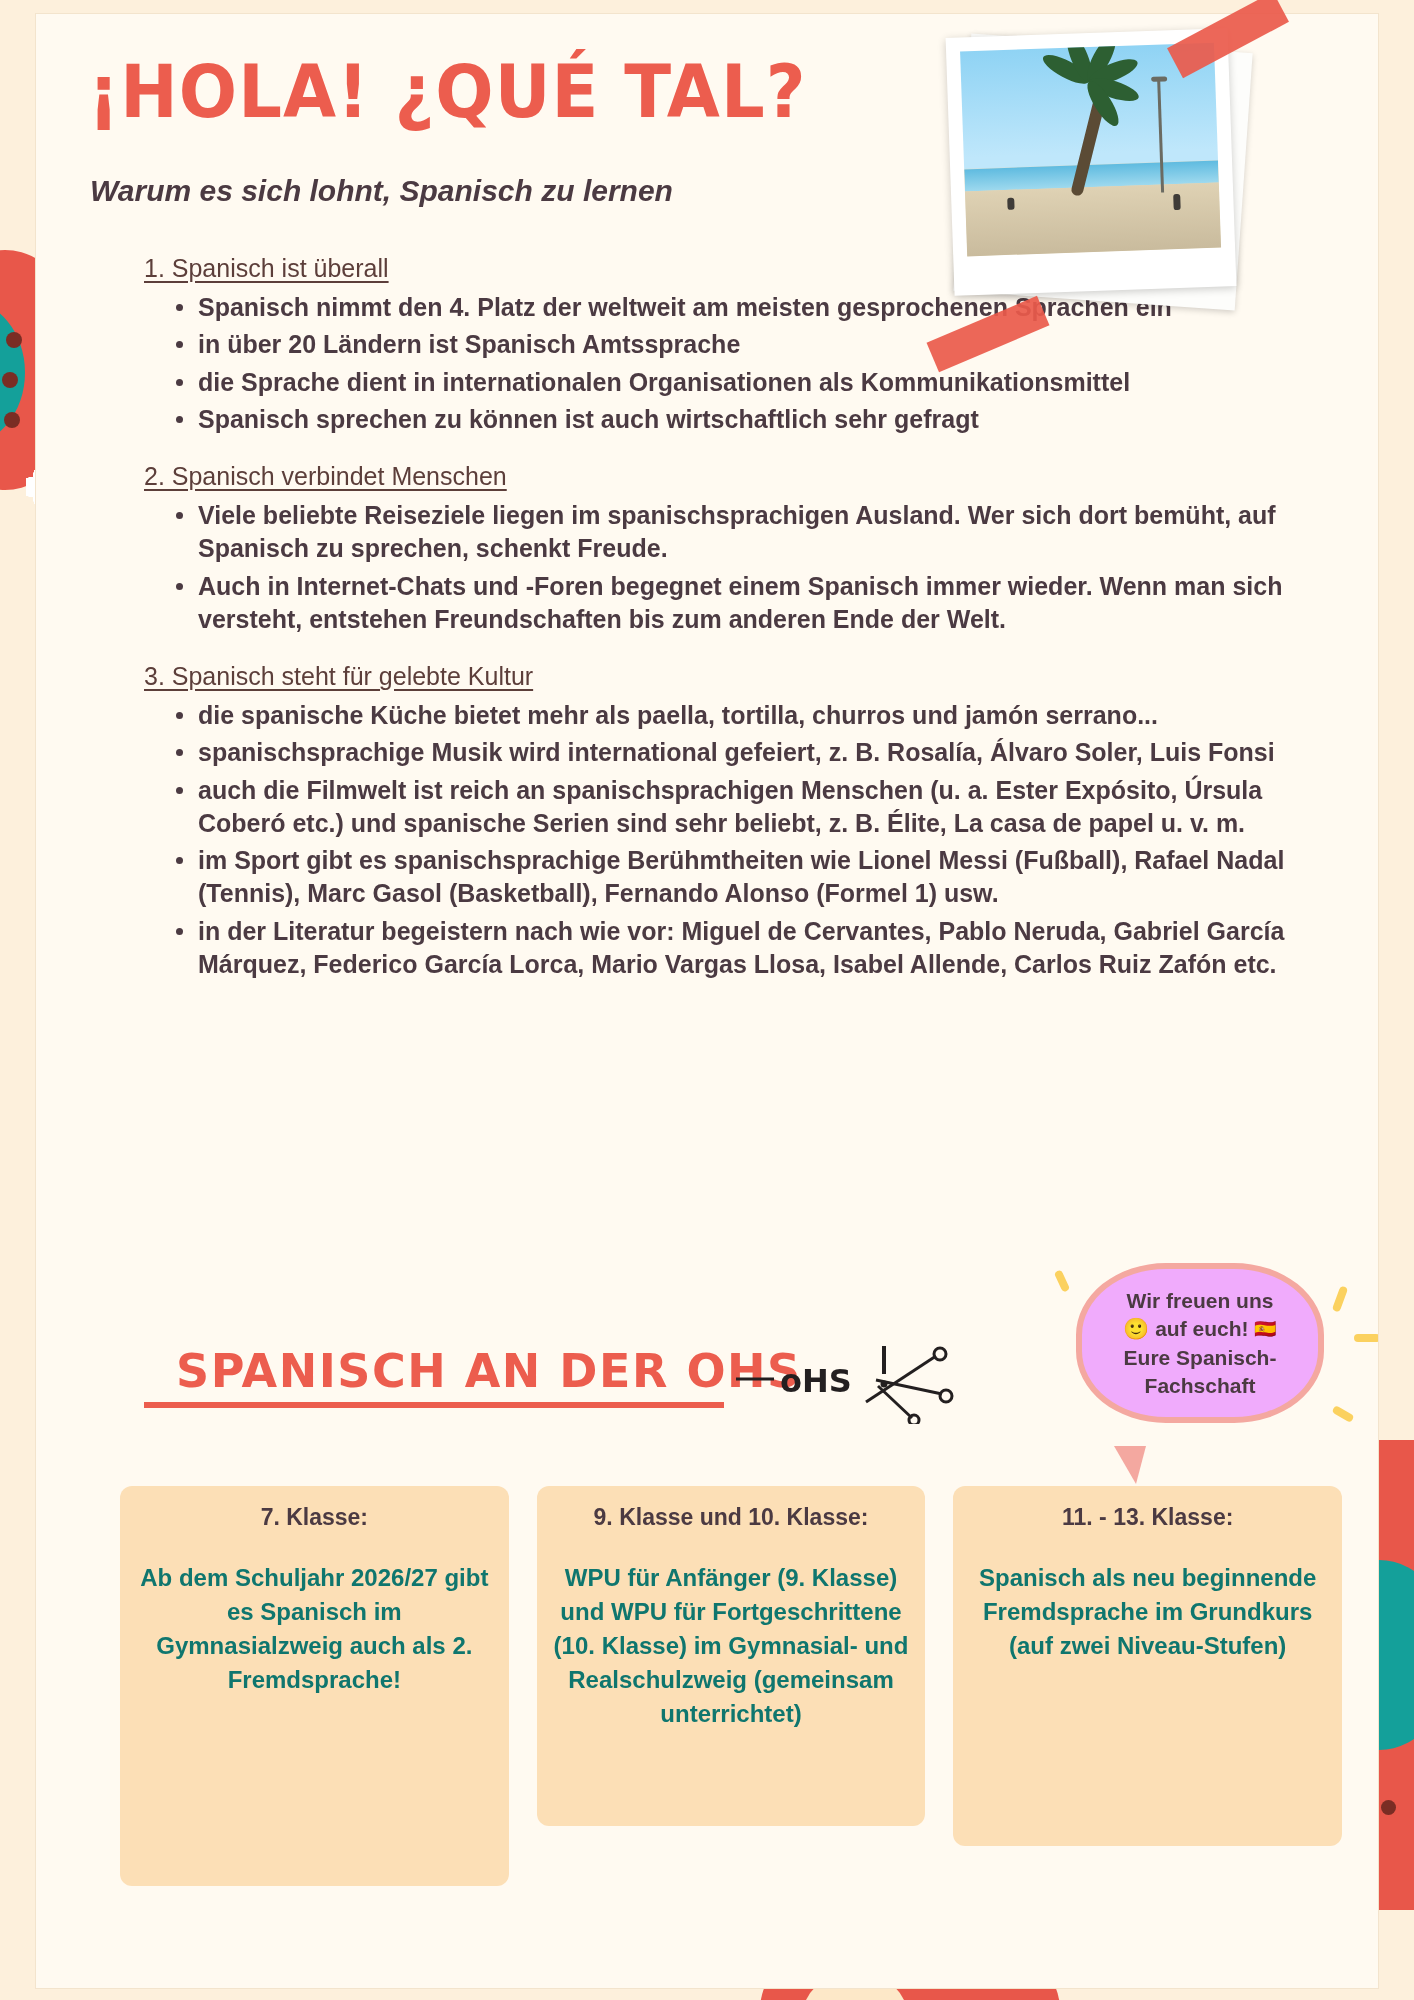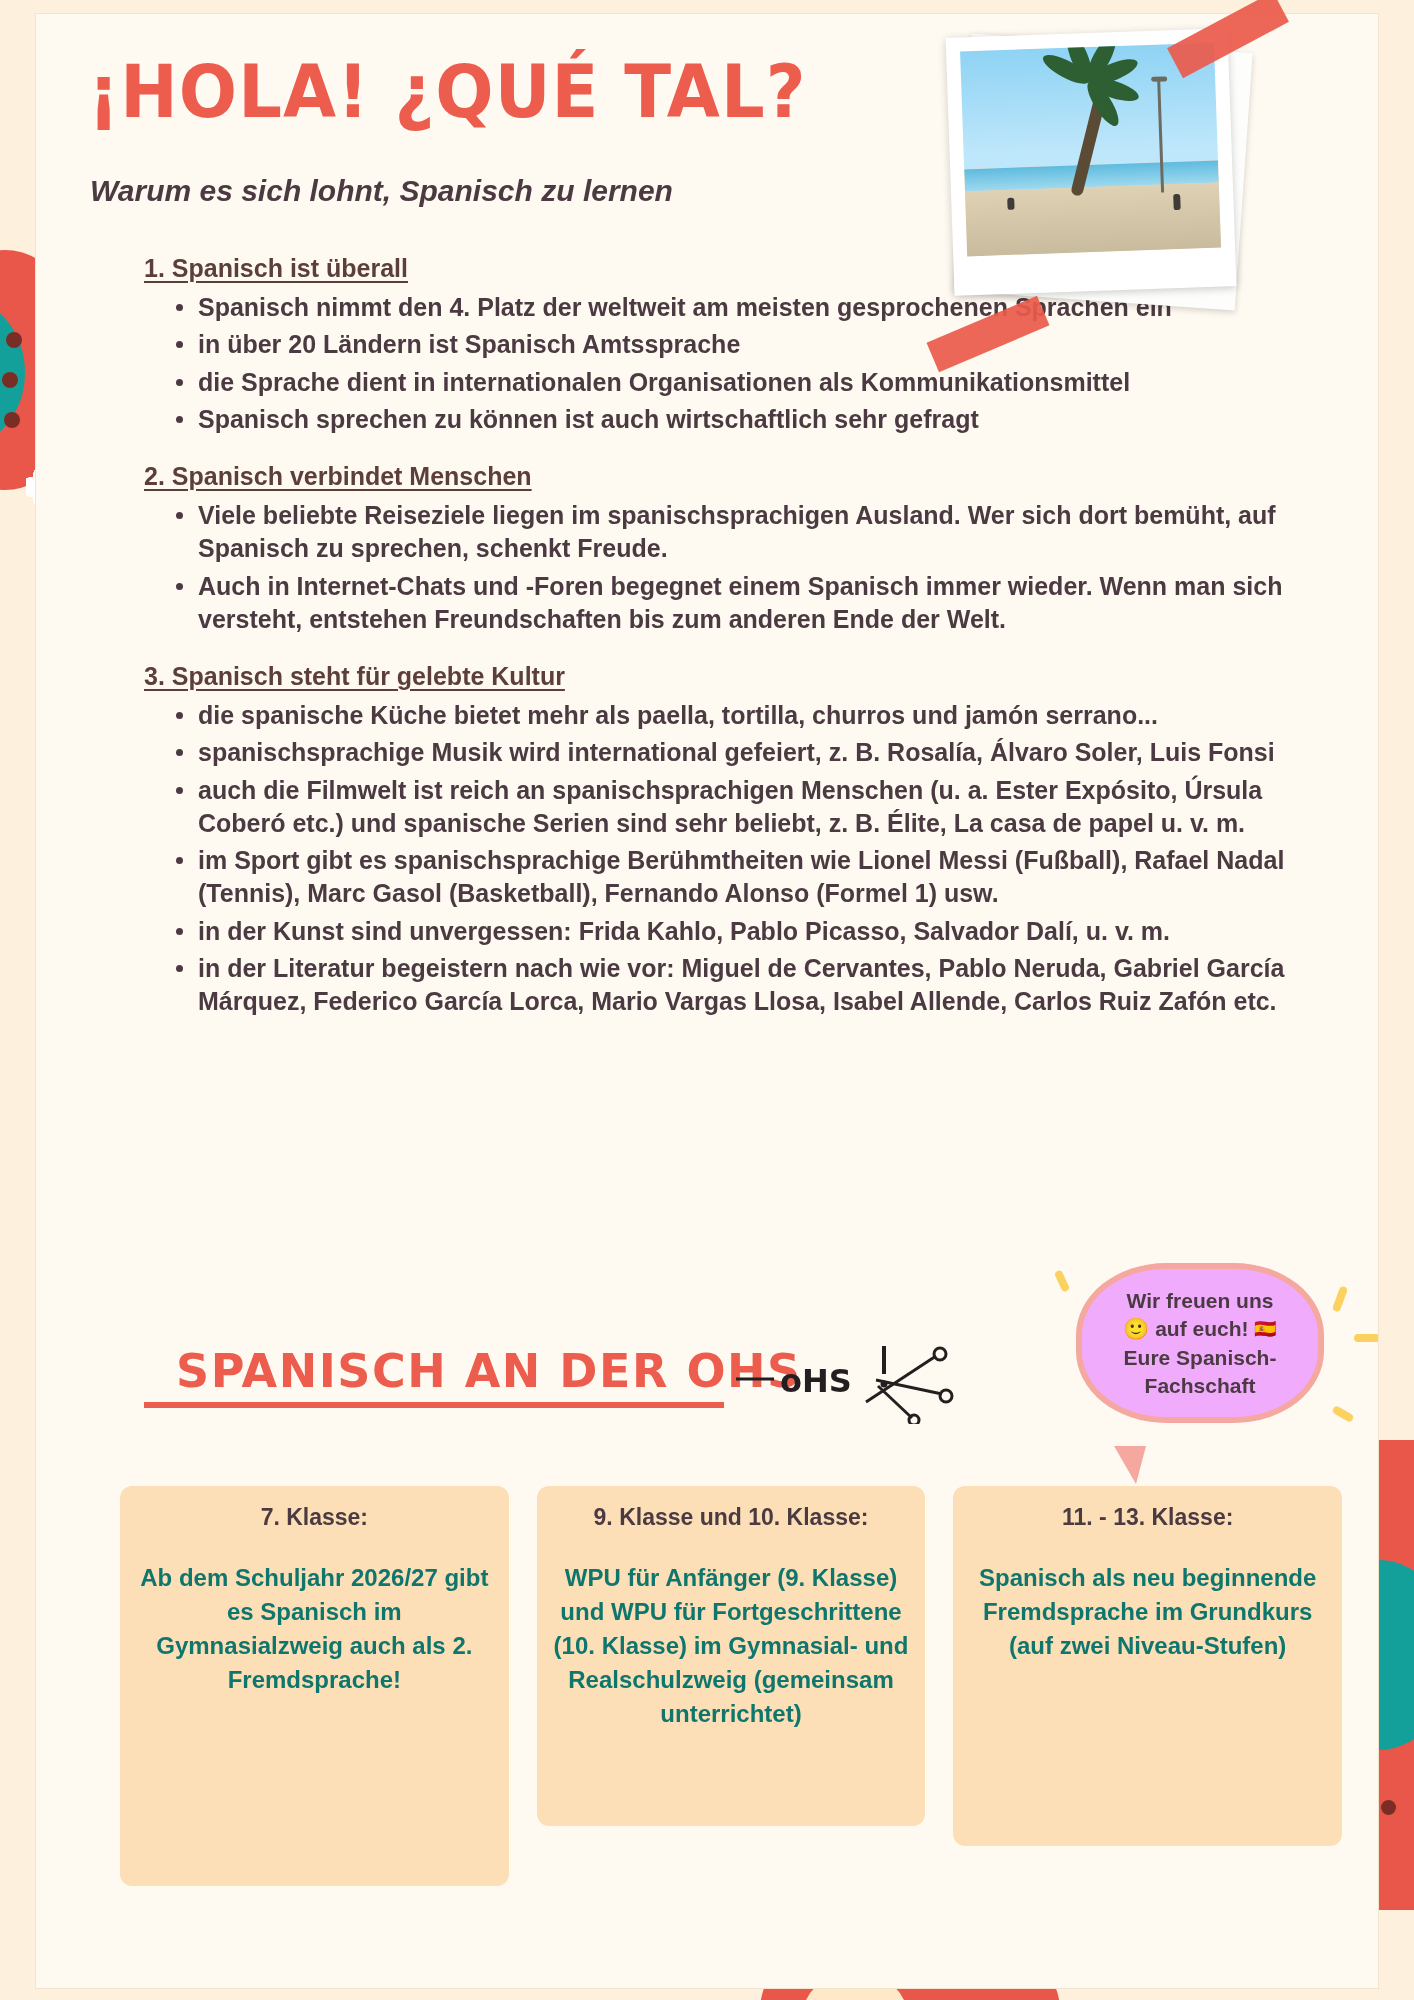--- a/index.html
+++ b/index.html
@@ -171,21 +171,21 @@
     opacity: .92;
     z-index: 9;
   }
   .tape-tr { left: 1168px; top: 18px; width: 120px; height: 34px; transform: rotate(-28deg); }
   .tape-bl { left: 928px; top: 318px; width: 120px; height: 32px; transform: rotate(-23deg); }
 
   
   .content { position: absolute; left: 108px; top: 240px; width: 1210px; z-index: 7; }
   h3.sec {
     font-size: 25px;
-    font-weight: 700;
+    font-weight: 400;
     color: #5c3e3a;
     text-decoration: underline;
     text-underline-offset: 4px;
     margin-bottom: 8px;
   }
   .sec-block { margin-bottom: 26px; }
   ul { list-style: none; margin-left: 28px; }
   li {
     position: relative;
     font-size: 25px;
@@ -341,21 +341,20 @@
         </ul>
       </div>
 
       <div class="sec-block">
         <h3 class="sec">3. Spanisch steht für gelebte Kultur</h3>
         <ul>
           <li>die spanische <b>Küche</b> bietet mehr als paella, tortilla, churros und jamón serrano...</li>
           <li>spanischsprachige <b>Musik</b> wird international gefeiert, z. B. Rosalía, Álvaro Soler, Luis Fonsi</li>
           <li>auch die <b>Filmwelt</b> ist reich an spanischsprachigen Menschen (u. a. Ester Expósito, Úrsula Coberó etc.) und spanische <b>Serien</b> sind sehr beliebt, z. B. Élite, La casa de papel u. v. m.</li>
           <li>im <b>Sport</b> gibt es spanischsprachige Berühmtheiten wie Lionel Messi (Fußball), Rafael Nadal (Tennis), Marc Gasol (Basketball), Fernando Alonso (Formel 1) usw.</li>
-          <li>in der <b>Kunst</b> sind unvergessen: Frida Kahlo, Pablo Picasso, Salvador Dalí, u. v. m.</li>
           <li>in der <b>Literatur</b> begeistern nach wie vor: Miguel de Cervantes, Pablo Neruda, Gabriel García Márquez, Federico García Lorca, Mario Vargas Llosa, Isabel Allende, Carlos Ruiz Zafón etc.</li>
         </ul>
       </div>
     </div>
 
     <div class="ohs-heading">SPANISCH AN DER OHS</div>
     <div class="ohs-underline"></div>
 
     <svg class="ohs-logo" viewBox="0 0 250 90">
       <line x1="0" y1="45" x2="38" y2="45" stroke="#231f20" stroke-width="3"></line>

